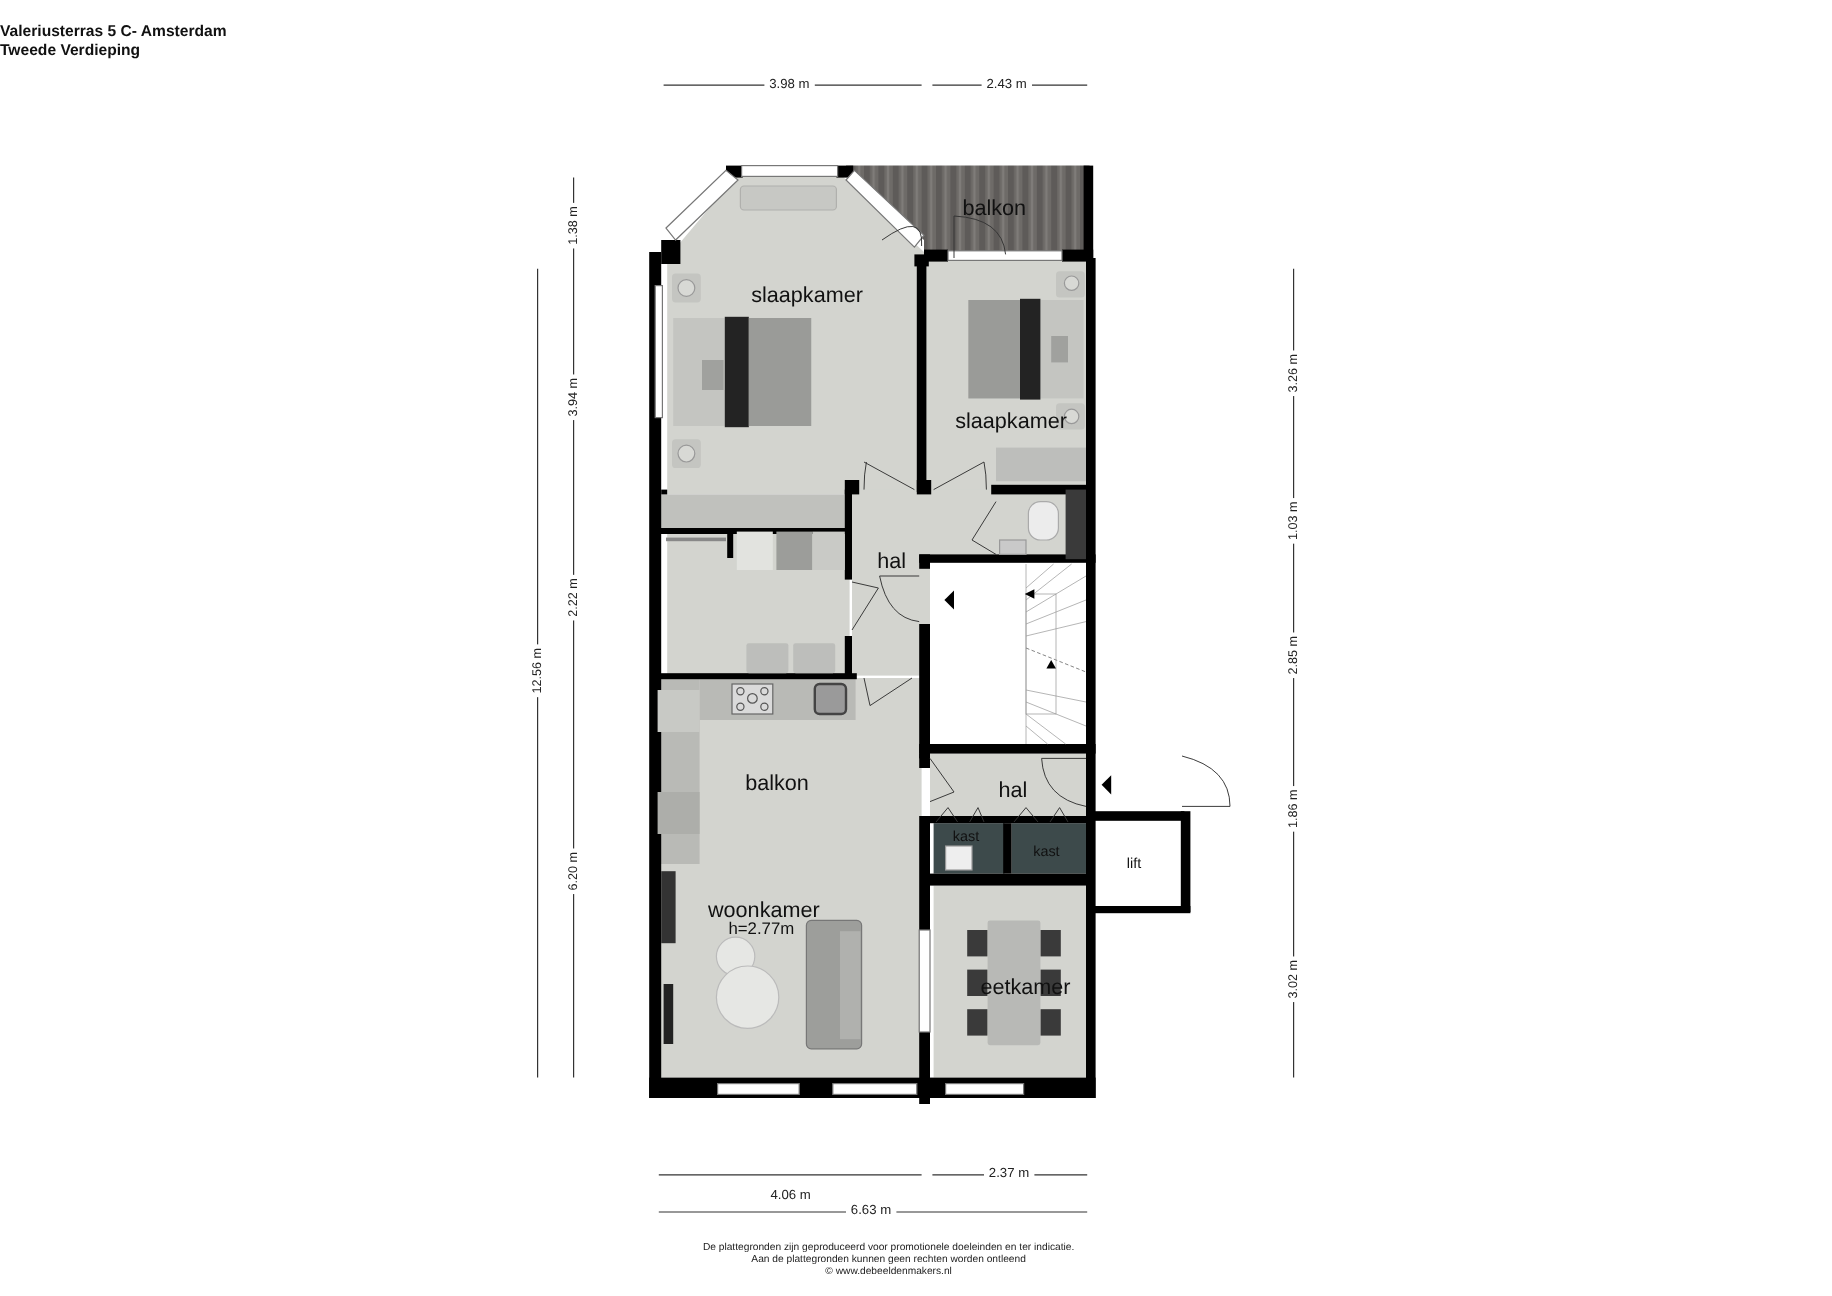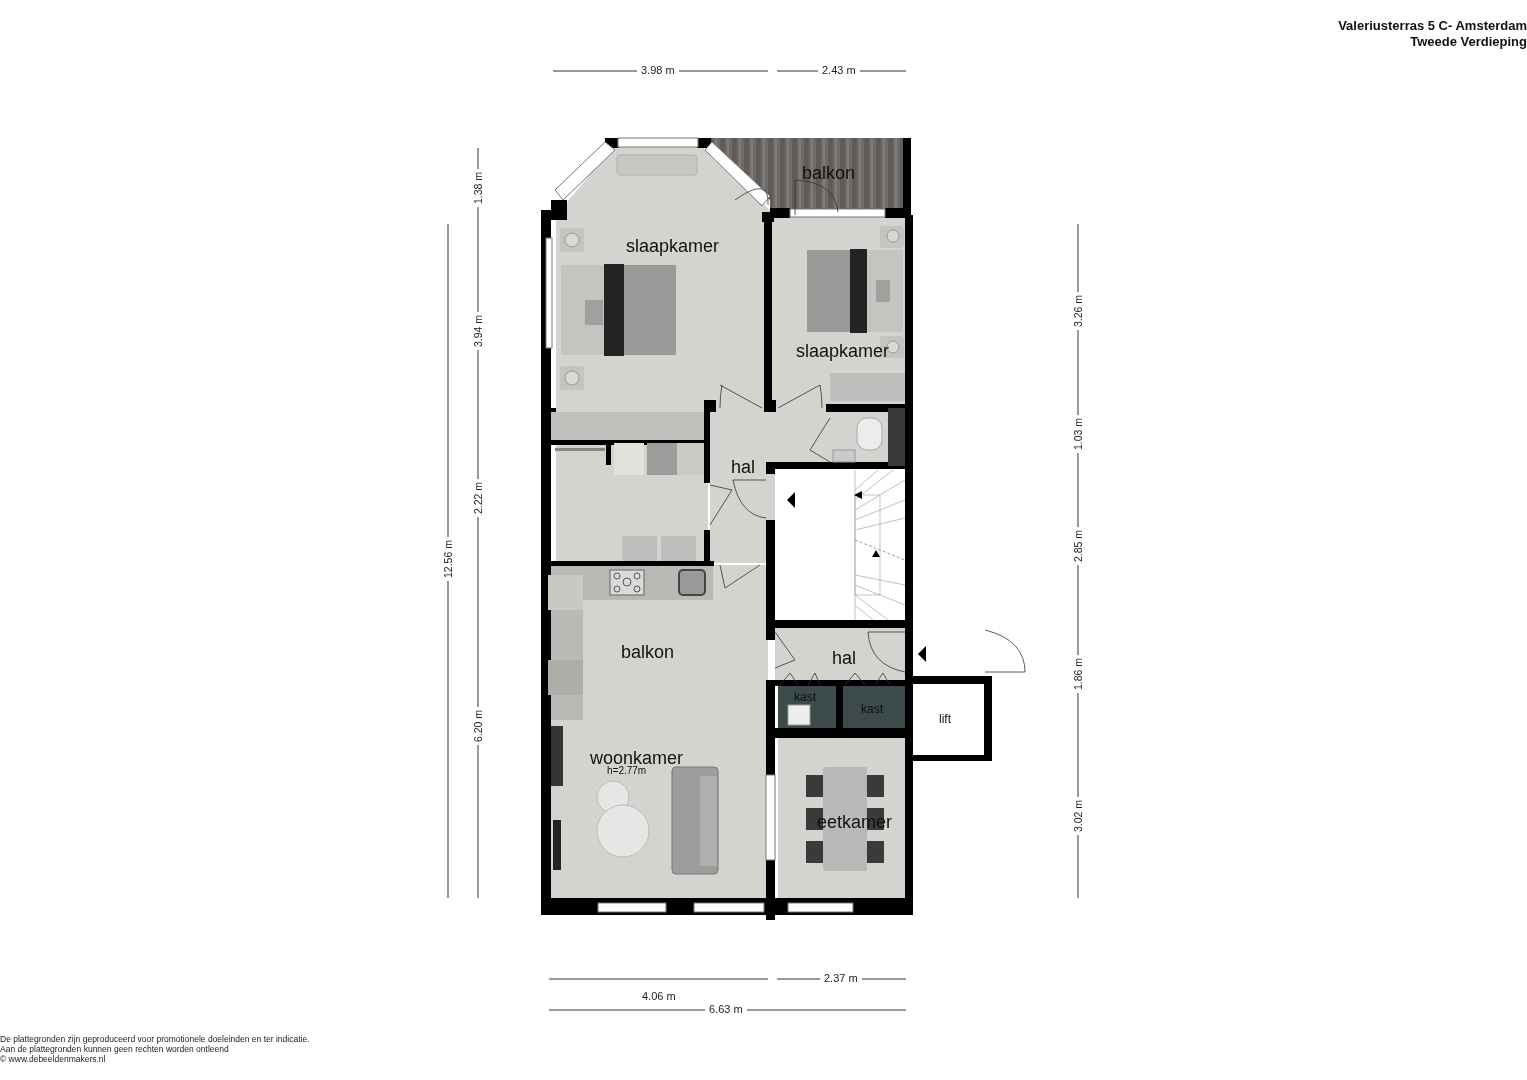--- a/index.html
+++ b/index.html
@@ -1,23 +1,23 @@
 <!DOCTYPE html>
 <html><head>
 <meta charset="utf-8">
 <style>
   html, body { margin:0; padding:0; background:#ffffff; }
   body { width:1527px; height:1080px; position:relative; overflow:hidden; font-family:"Liberation Sans", sans-serif; color:#111; }
   .abs { position:absolute; }
-  .title { left:0; width:1527px; text-align:right; font-weight:bold; font-size:13px; line-height:16px; }
+  .title { left:0; width:1527px; text-align:left; font-weight:bold; font-size:13px; line-height:16px; }
   .dim-label { position:absolute; font-size:11px; background:#fff; padding:0 4px; color:#222; white-space:nowrap; }
   .dim-label-v { position:absolute; font-size:10.5px; background:#fff; padding:0 3px; color:#222; white-space:nowrap; transform:rotate(-90deg); transform-origin:center; }
   .room-label { position:absolute; font-size:18px; color:#111; white-space:nowrap; }
-  .small-label { position:absolute; font-size:10px; color:#111; white-space:nowrap; }
-  .footer { position:absolute; left:0; width:1481px; font-size:8.5px; line-height:10px; color:#222; }
+  .small-label { position:absolute; font-size:14px; color:#111; white-space:nowrap; }
+  .footer { position:absolute; left:0; width:1481px; text-align:center; font-size:8.5px; line-height:10px; color:#222; }
   svg { position:absolute; left:0; top:0; }
 </style>
 </head>
 <body>
 
 <div class="abs title" style="top:18px;">Valeriusterras 5 C- Amsterdam</div>
 <div class="abs title" style="top:34px;">Tweede Verdieping</div>
 
 <svg width="1527" height="1080">
   <defs>

